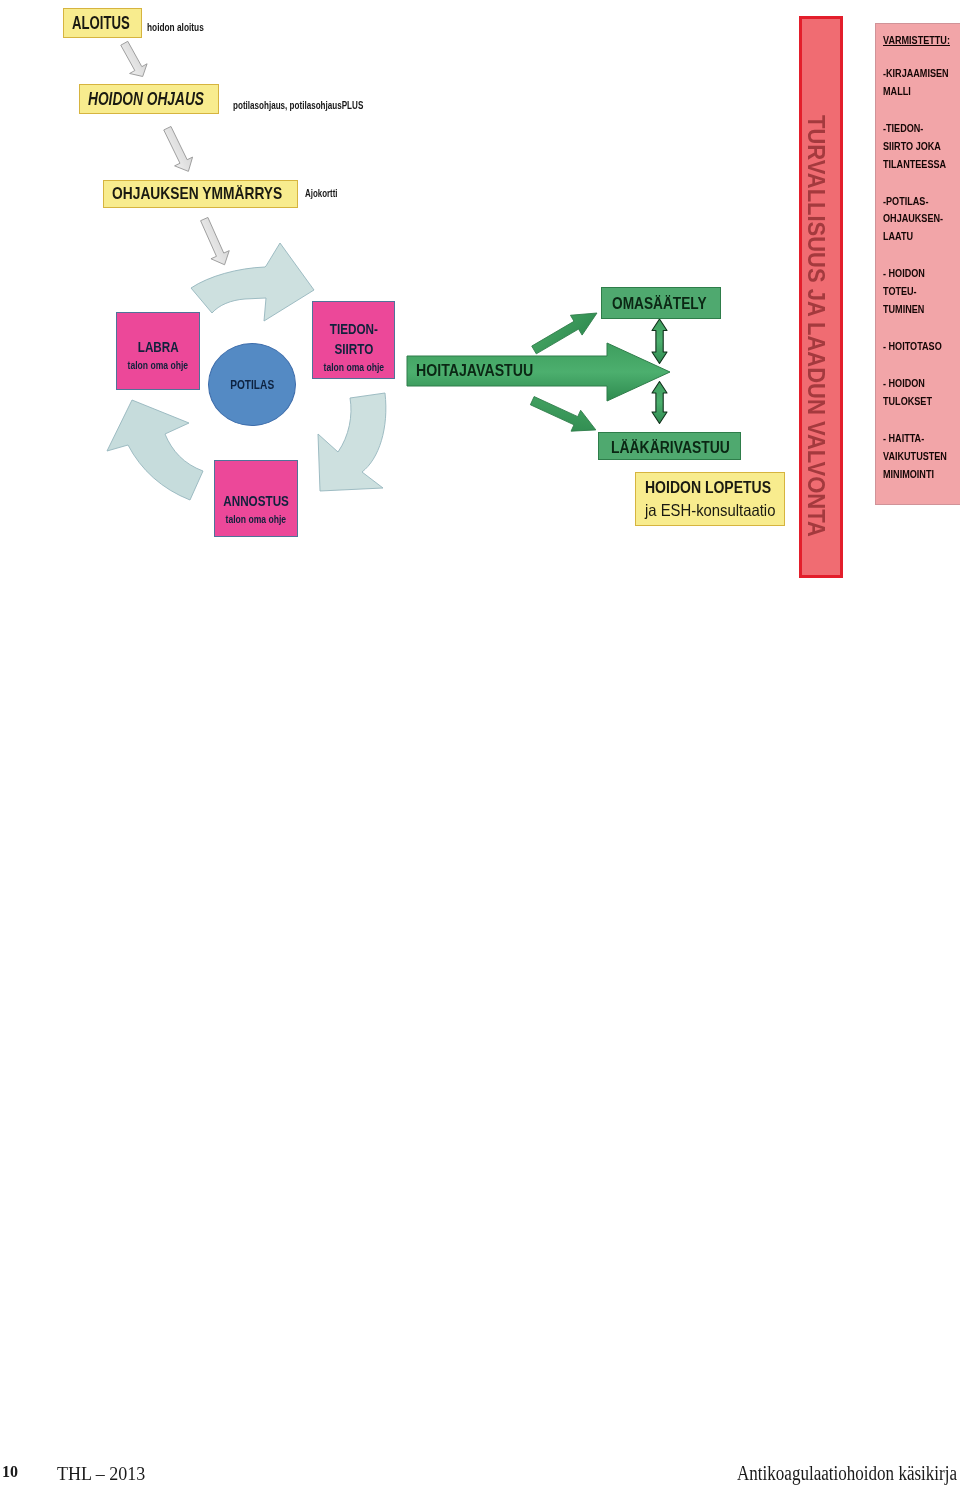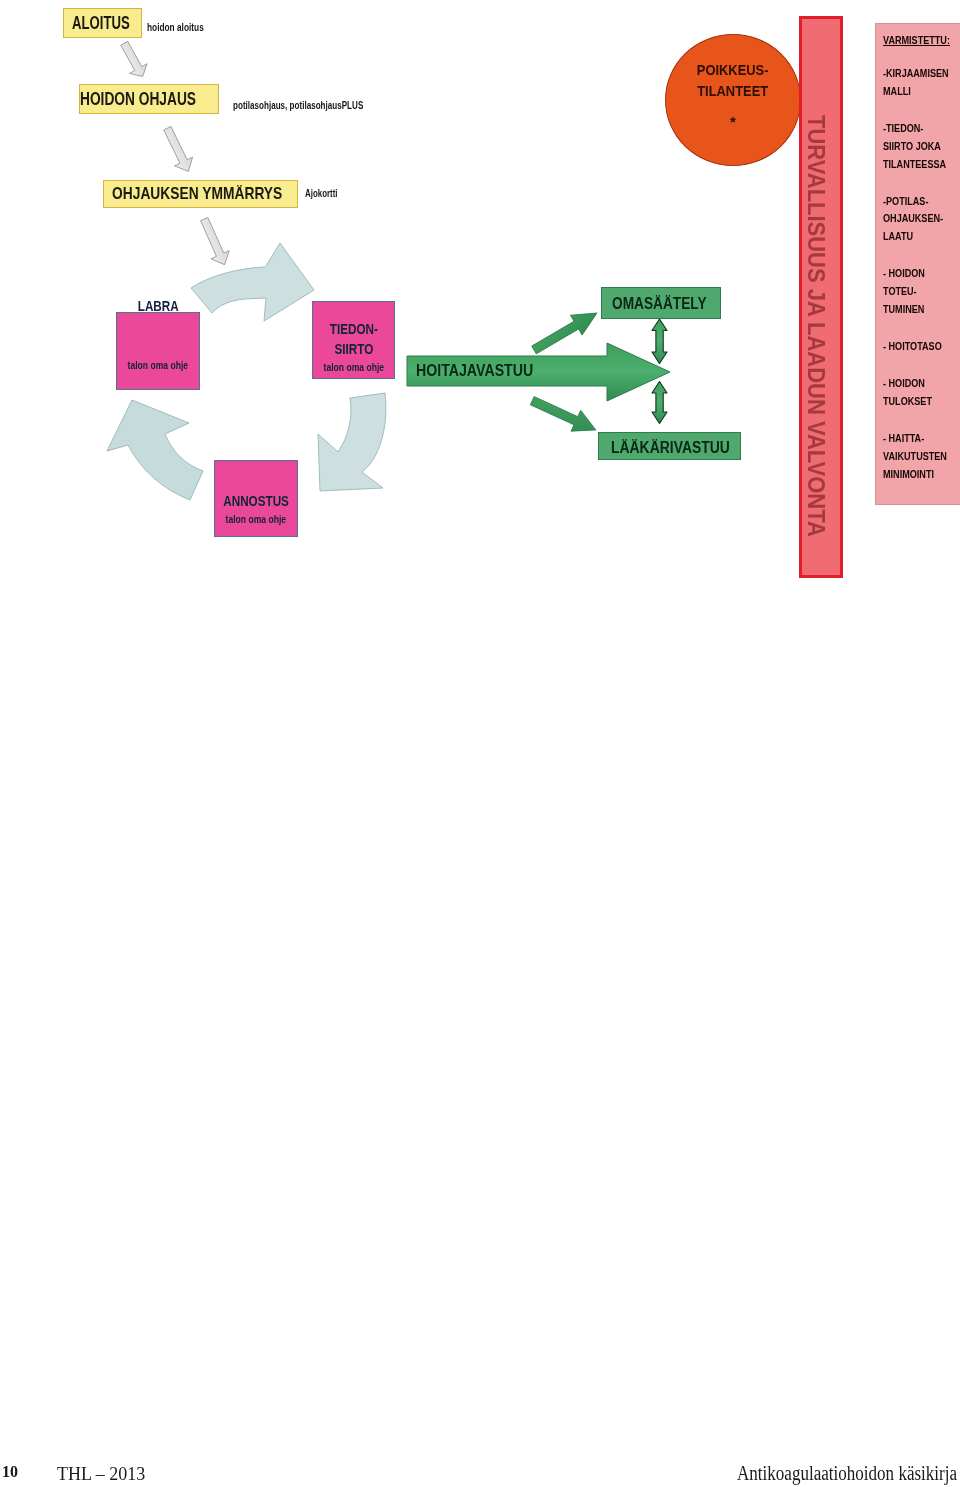--- a/index.html
+++ b/index.html
@@ -40,29 +40,29 @@
   
   .ft{position:absolute;font-family:"Liberation Serif",serif;color:#1a1a1a;}
   svg{position:absolute;left:0;top:0;overflow:visible;}
 
   
   .ybox span{transform-origin:left center;}
   #y0{left:63px;  top:8px;  width:79px;  height:30px; padding-left:8px;}
   #y0 span{font-size:18px;transform:scaleX(.73);}
   #c0{left:147px; top:21px; font-size:11px;transform:scaleX(.755);transform-origin:left top;}
 
-  #y1{left:79px;  top:84px; width:140px; height:30px; padding-left:0;}
+  #y1{left:79px;  top:84px; width:140px; height:30px; padding-left:8px;font-style:italic;}
   #y1 span{font-size:17.5px;transform:scaleX(.785);}
   #c1{left:233px; top:99px; font-size:11px;transform:scaleX(.735);transform-origin:left top;}
 
   #y2{left:103px; top:180px;width:195px; height:28px; padding-left:8px;}
   #y2 span{font-size:17px;transform:scaleX(.812);}
   #c2{left:305px; top:187px;font-size:11px;transform:scaleX(.72);transform-origin:left top;}
 
-  #b-labra   {left:116px;top:312px;width:84px; height:78px;gap:41px;}
+  #b-labra   {left:116px;top:312px;width:84px; height:78px;}
   #b-tiedon  {left:312px;top:301px;width:83px; height:78px;padding-bottom:5px;}
   #b-annostus{left:214px;top:460px;width:84px; height:77px;padding-bottom:11px;}
   .bbox .t1{font-size:15px;transform:scaleX(.78);}
   #b-tiedon .t1 div{line-height:19.5px;}
   .bbox .t2{font-size:11px;margin-top:3px;transform:scaleX(.78);}
 
   #potilas{left:208px;top:343px;width:88px;height:83px;background:#548AC4;border:1px solid #3E6DAB;}
   #potilas span{font-size:13px;font-weight:bold;color:#0d2240;transform:scaleX(.78);}
 
   #hv-label{left:416px;top:362px;font-size:16px;color:#0b2714;transform:scaleX(.885);transform-origin:left top;}
@@ -184,36 +184,38 @@
     <div class="t1">
         <div>TIEDON-</div>
         <div>SIIRTO</div>
       </div>
     <div class="t2">talon oma ohje</div>
   </div>
   <div class="bbox" id="b-annostus">
     <div class="t1">ANNOSTUS</div>
     <div class="t2">talon oma ohje</div>
   </div>
+  <div class="circ" id="potilas">
+    <span>POTILAS</span>
+  </div>
 
   <div class="cap" id="hv-label">HOITAJAVASTUU</div>
   <div class="gbox" id="g-oma">
     <span>OMASÄÄTELY</span>
   </div>
   <div class="gbox" id="g-laa">
     <span>LÄÄKÄRIVASTUU</span>
   </div>
-
-  <div class="circ" id="poikkeus">
+  <div class="ybox" id="y-lop">
     <div>
-      <div>POIKKEUS-</div>
-      <div>TILANTEET</div>
-      <div id="ast">*</div>
+      <div>HOIDON LOPETUS</div>
+      <div>ja ESH-konsultaatio</div>
     </div>
   </div>
+
 
   <div class="redbar" id="redbar">
     <div class="vert" id="safety-text">TURVALLISUUS JA LAADUN VALVONTA</div>
   </div>
   <div class="pinkpanel" id="pinkpanel">
     <div id="chk-head">VARMISTETTU:</div>
     <div id="chk-list">
         <div class="grp">
           <div class="ln">-KIRJAAMISEN</div>
           <div class="ln">MALLI</div>

